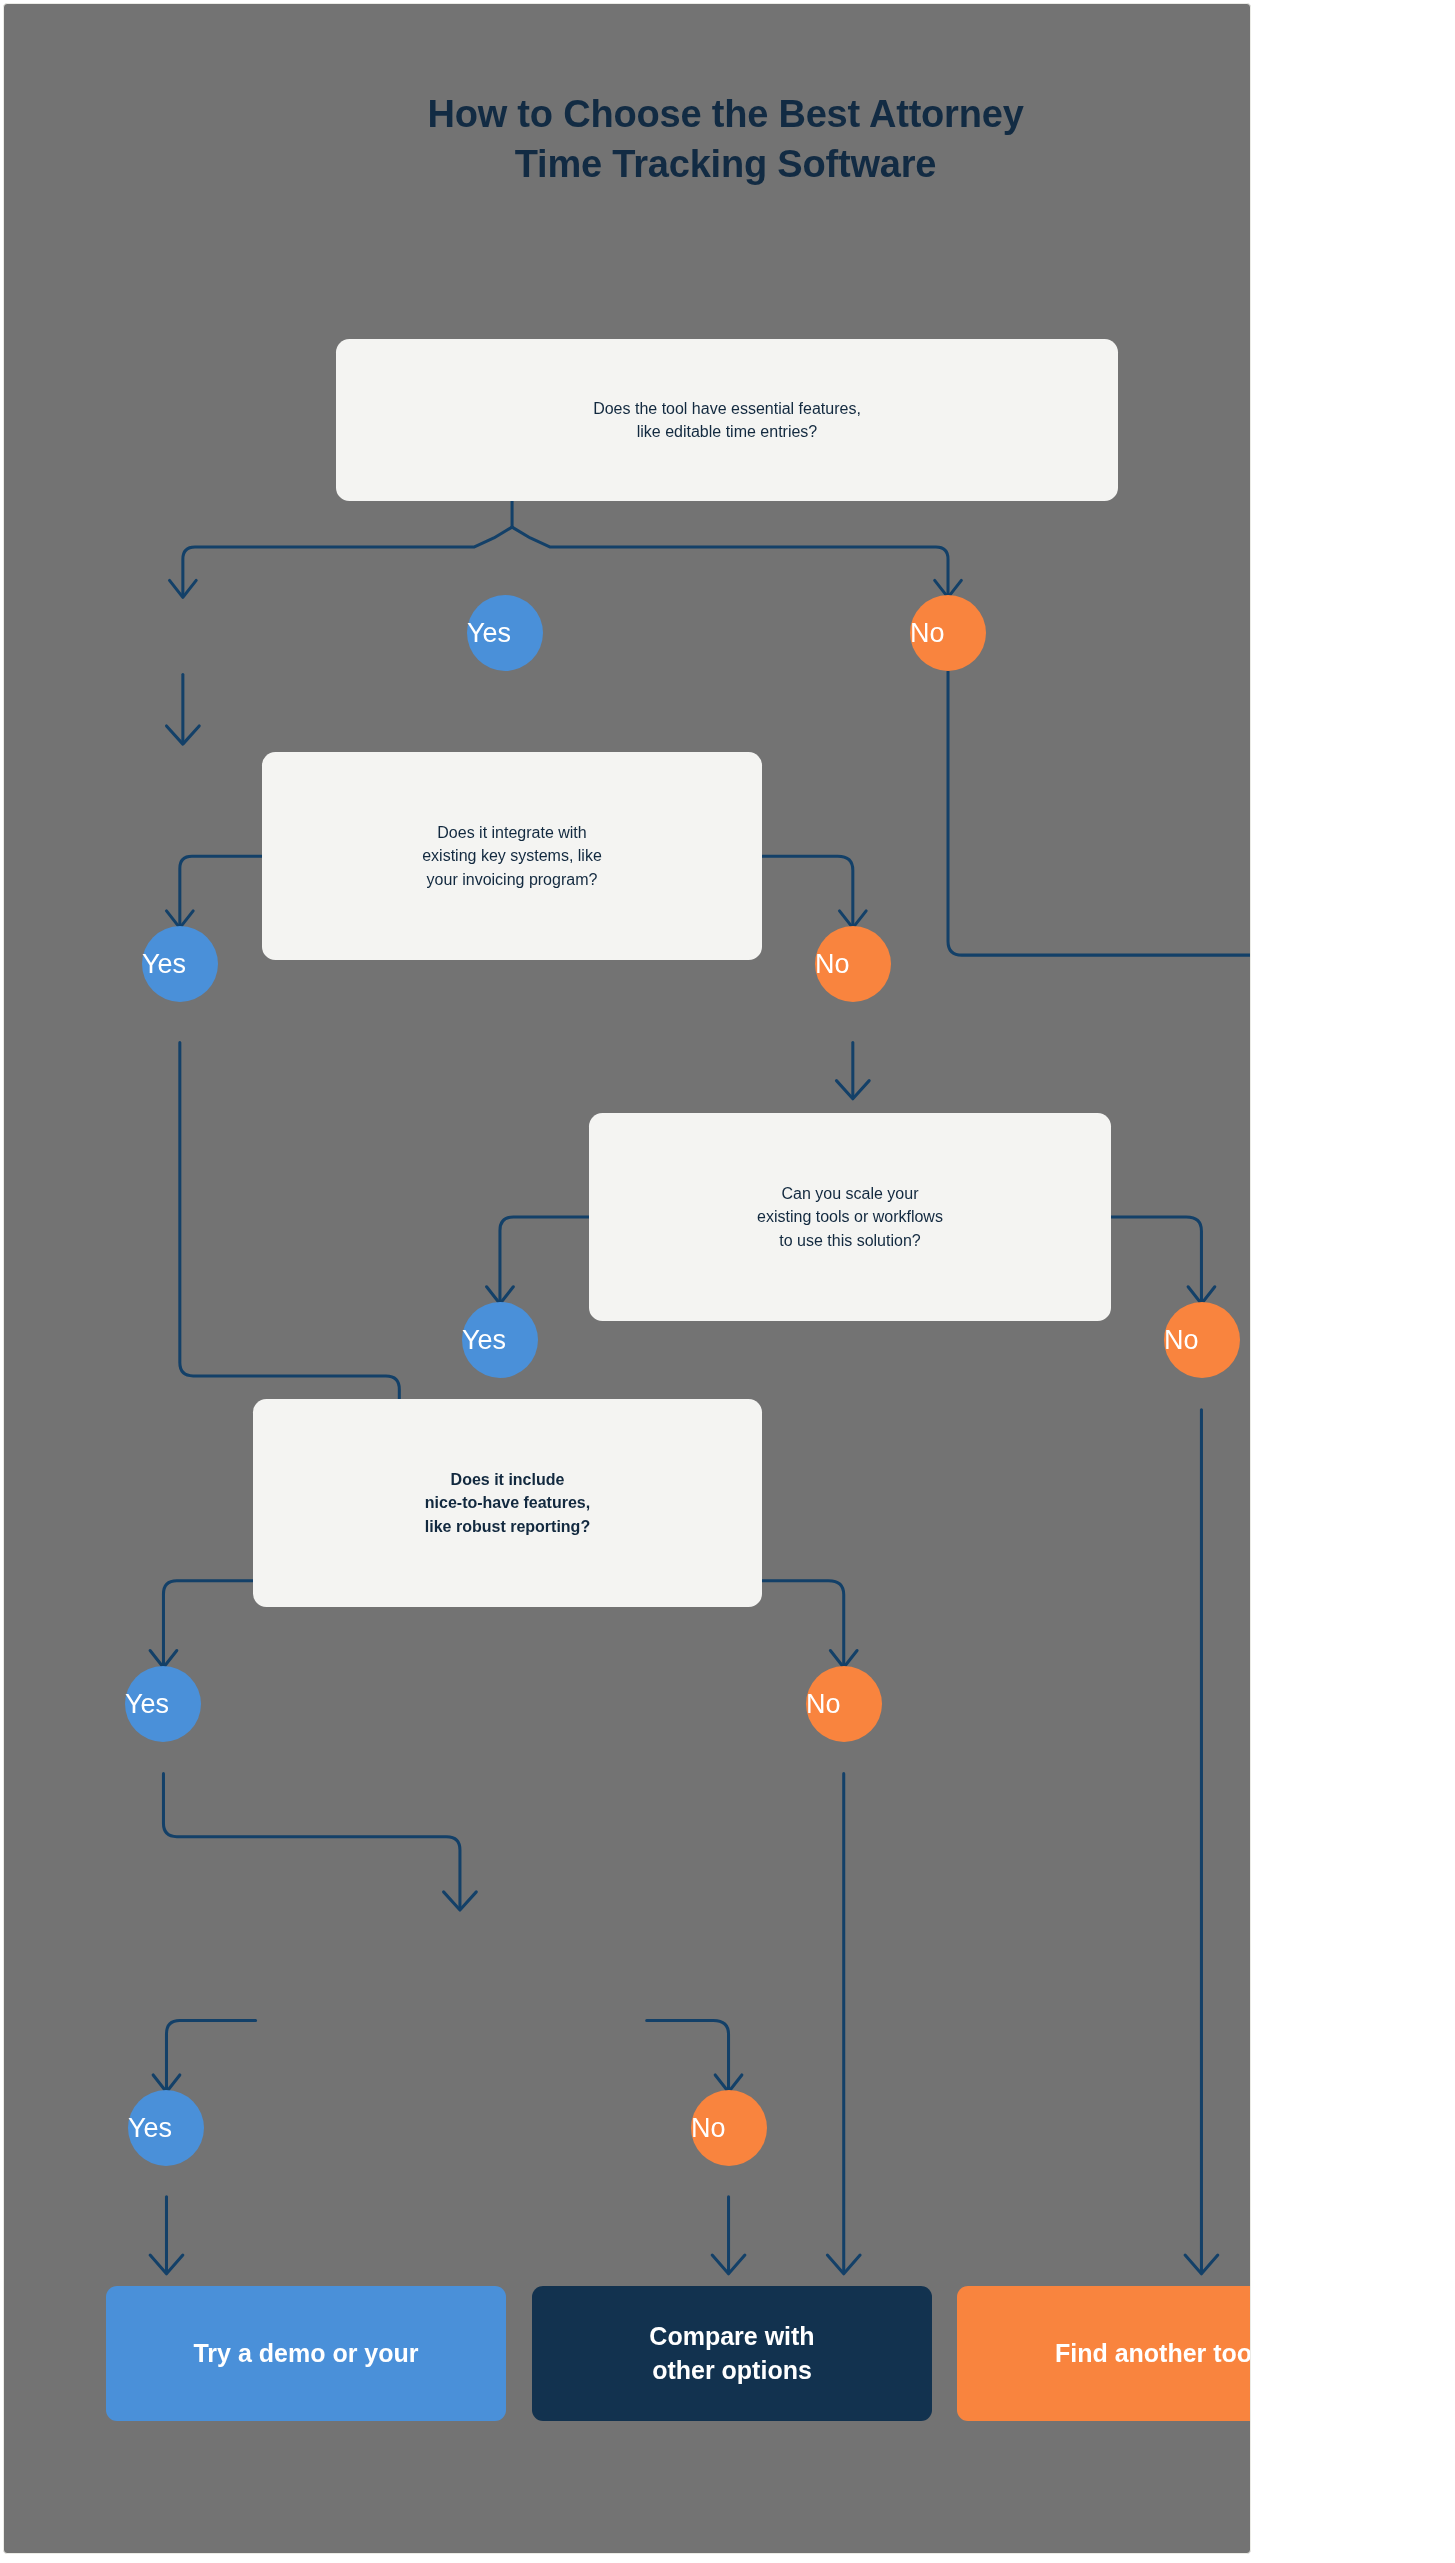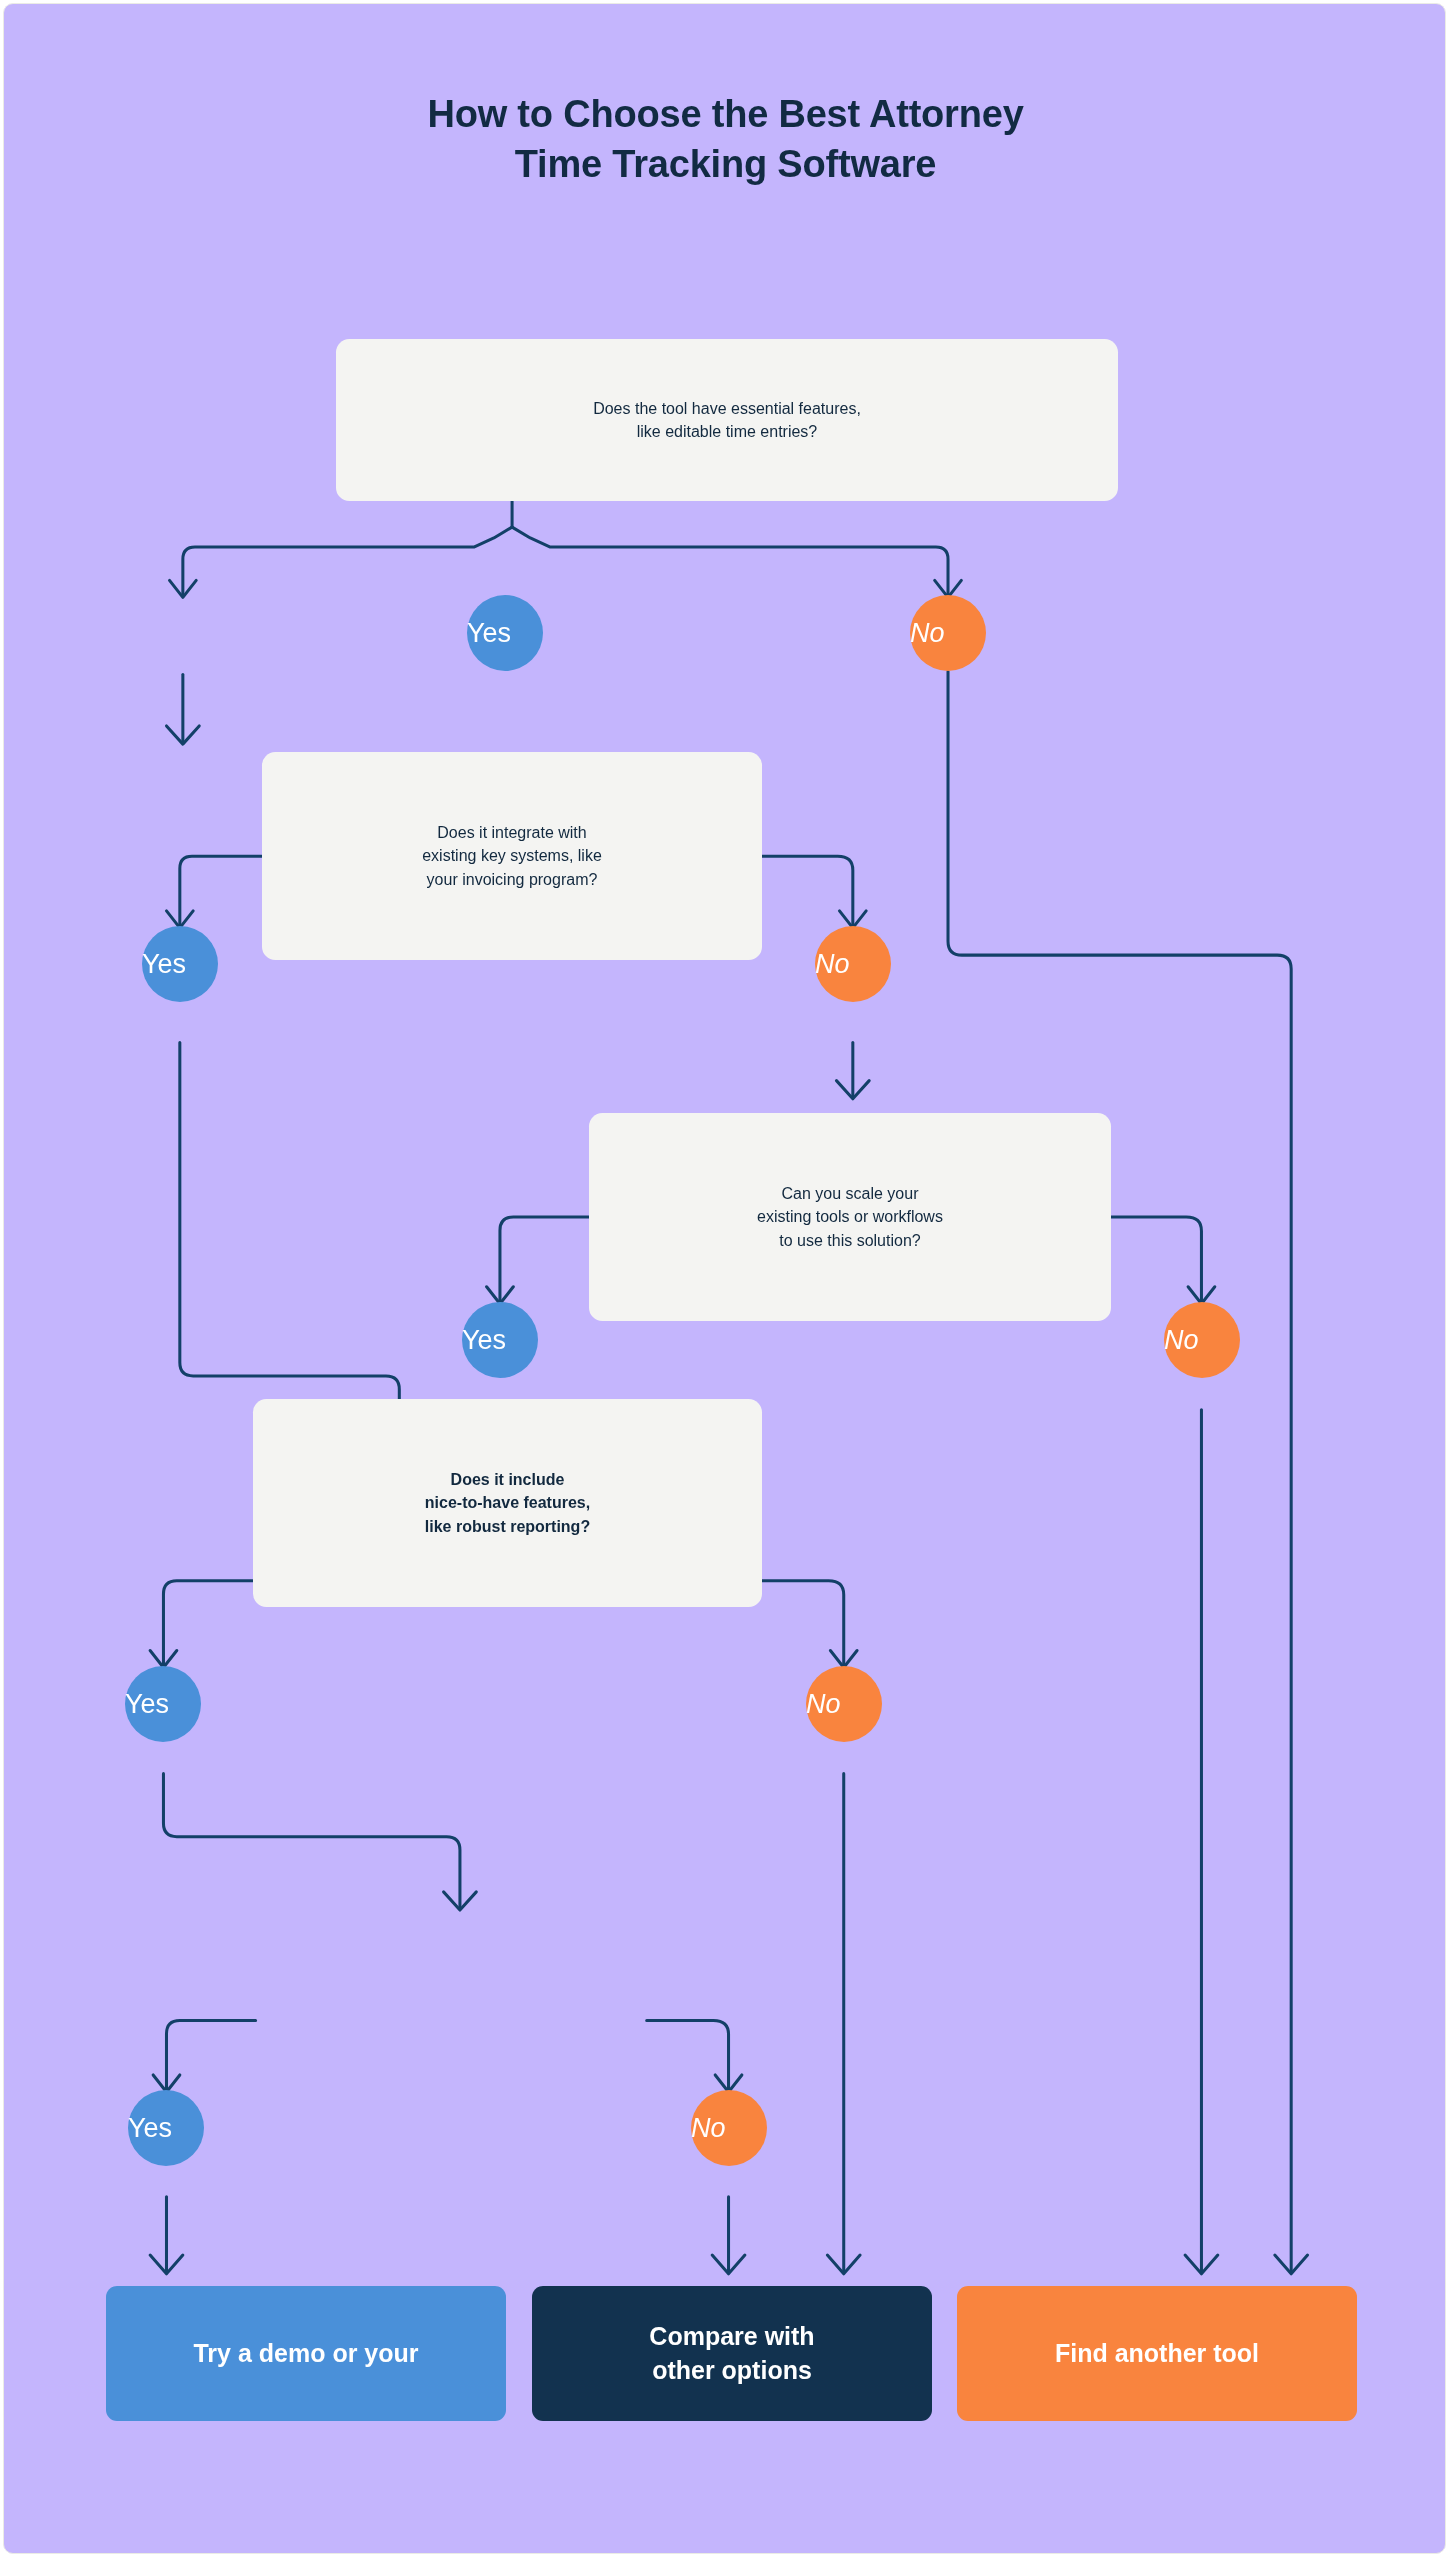--- a/index.html
+++ b/index.html
@@ -5,24 +5,24 @@
   html,body{margin:0;padding:0;}
   body{
     width:1456px;height:2563px;
     background:#ffffff;
     font-family:"Liberation Sans", sans-serif;
     overflow:hidden;
   }
   #page{
     position:absolute;
     left:3px;top:3px;
-    width:1443px;height:2551px;
-    background:#c4b5fd;
+    width:1248px;height:2551px;
+    background:#737373;
     border:1.2px solid #ebebe6;
-    border-radius:10px;
+    border-radius:4px;
     box-sizing:border-box;
     overflow:hidden;
   }
   #title{
     position:absolute;
     left:0;top:85px;
     width:1443px;
     text-align:center;
     color:#122B43;
     font-size:38px;
@@ -56,21 +56,21 @@
     border-radius:50%;
     display:flex;
     align-items:center;
     justify-content:flex-start;
     color:#ffffff;
     font-size:27px;
     font-weight:500;
     box-sizing:border-box;
   }
   .pill.yes{background:#4A90D9;}
-  .pill.no{background:#F9843E;font-style:italic;}
+  .pill.no{background:#F9843E;}
   .rbox{
     position:absolute;
     border-radius:11px;
     display:flex;
     align-items:center;
     justify-content:center;
     text-align:center;
     color:#ffffff;
     font-size:25px;
     font-weight:bold;

